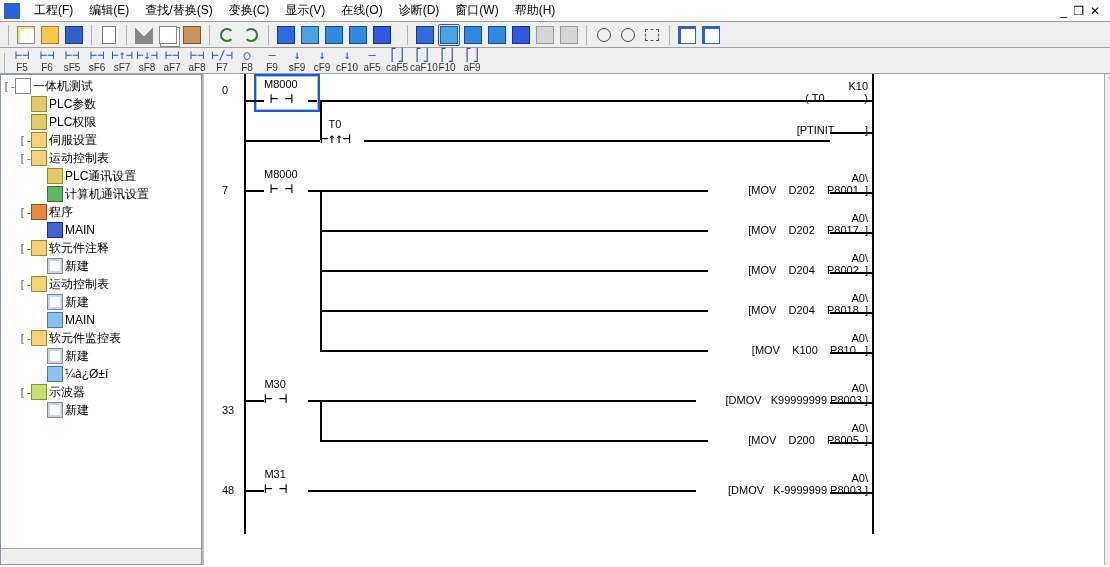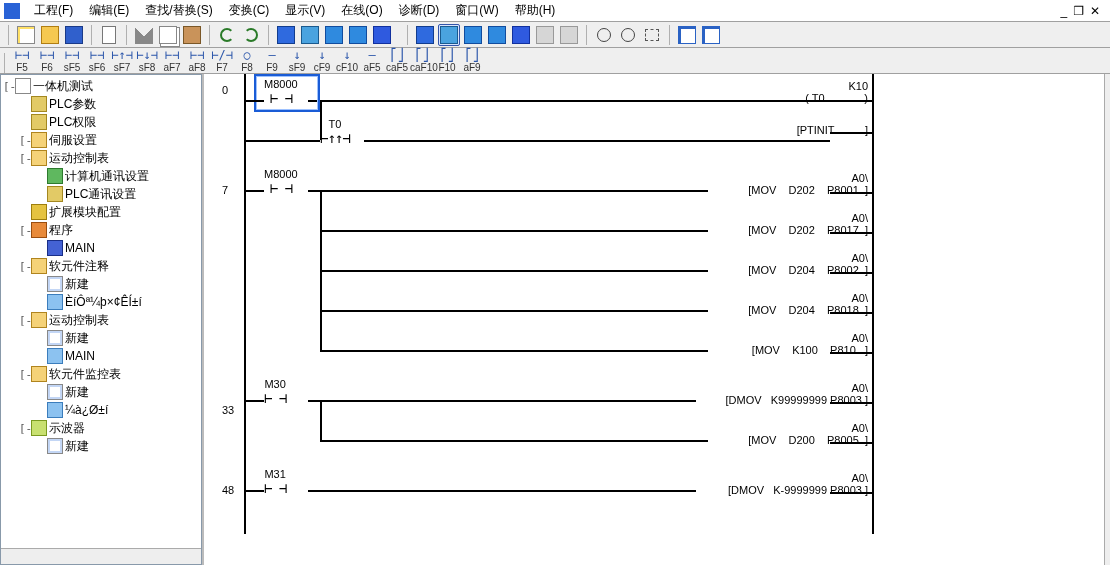--- a/index.html
+++ b/index.html
@@ -300,38 +300,32 @@
         <div class="trow">
           <span class="tgap"></span>
           <span class="texpander">[-]</span>
           <span class="tico ic-fold"></span>
           <span>运动控制表</span>
         </div>
         <div class="trow">
           <span class="tgap"></span>
           <span class="tgap"></span>
           <span class="texpander"></span>
+          <span class="tico ic-plc"></span>
+          <span>PLC通讯设置</span>
+        </div>
+        <div class="trow">
+          <span class="tgap"></span>
+          <span class="tgap"></span>
+          <span class="texpander"></span>
           <span class="tico ic-net"></span>
           <span>计算机通讯设置</span>
         </div>
         <div class="trow">
           <span class="tgap"></span>
-          <span class="tgap"></span>
-          <span class="texpander"></span>
-          <span class="tico ic-plc"></span>
-          <span>PLC通讯设置</span>
-        </div>
-        <div class="trow">
-          <span class="tgap"></span>
-          <span class="texpander"></span>
-          <span class="tico ic-exp"></span>
-          <span>扩展模块配置</span>
-        </div>
-        <div class="trow">
-          <span class="tgap"></span>
           <span class="texpander">[-]</span>
           <span class="tico ic-prog"></span>
           <span>程序</span>
         </div>
         <div class="trow">
           <span class="tgap"></span>
           <span class="tgap"></span>
           <span class="texpander"></span>
           <span class="tico ic-main"></span>
           <span>MAIN</span>
@@ -341,27 +335,20 @@
           <span class="texpander">[-]</span>
           <span class="tico ic-fold"></span>
           <span>软元件注释</span>
         </div>
         <div class="trow">
           <span class="tgap"></span>
           <span class="tgap"></span>
           <span class="texpander"></span>
           <span class="tico ic-new"></span>
           <span>新建</span>
-        </div>
-        <div class="trow">
-          <span class="tgap"></span>
-          <span class="tgap"></span>
-          <span class="texpander"></span>
-          <span class="tico ic-data"></span>
-          <span>ÈíÔª¼þ×¢ÊÍ±í</span>
         </div>
         <div class="trow">
           <span class="tgap"></span>
           <span class="texpander">[-]</span>
           <span class="tico ic-fold"></span>
           <span>运动控制表</span>
         </div>
         <div class="trow">
           <span class="tgap"></span>
           <span class="tgap"></span>

